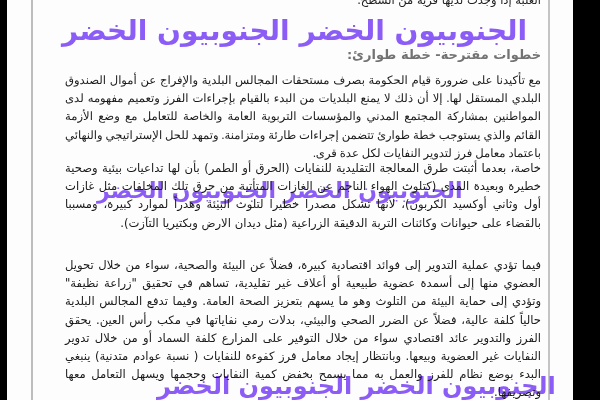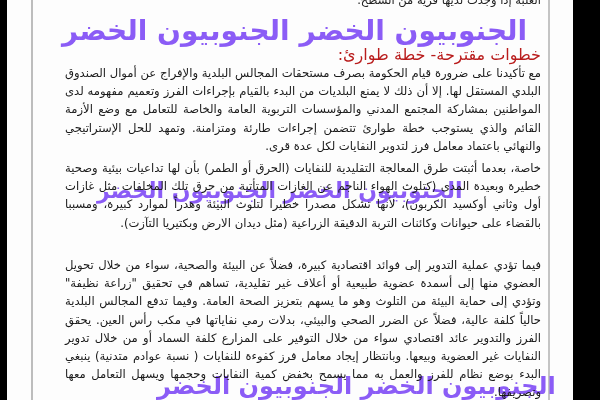--- a/index.html
+++ b/index.html
@@ -23,23 +23,23 @@
     }
     .wm1 { top: 14px; left: 55px; }
     .wm2 { top: 178px; left: 90px; font-size: 22px; }
     .wm3 { top: 372px; left: 150px; font-size: 24px; }
     .content {
       position: absolute; left: 58px; top: 0; width: 476px;
       direction: rtl; text-align: justify; color: #1a1a1a;
       font-size: 11.6px; line-height: 18.2px;
     }
     .top-line { position: absolute; top: -9px; right: 0; font-size: 11.5px; white-space: nowrap; color: #222; }
-    .heading { position: absolute; top: 46px; right: 0; font-weight: normal; font-size: 16px; white-space: nowrap; color: #b91c1c; }
+    .heading { position: absolute; top: 46px; right: 0; font-weight: bold; font-size: 13px; white-space: nowrap; color: #737373; }
     .para { position: absolute; right: 0; width: 476px; text-align-last: right; }
-    .p1 { top: 64px; }
+    .p1 { top: 72px; font-family: Liberation Serif, serif; }
     .p2 { top: 159px; }
     .p3 { top: 256px; }
   </style>
 </head>
 <body>
 
 <div class="left-black"></div>
 <div class="right-black"></div>
 
 <div class="page">

